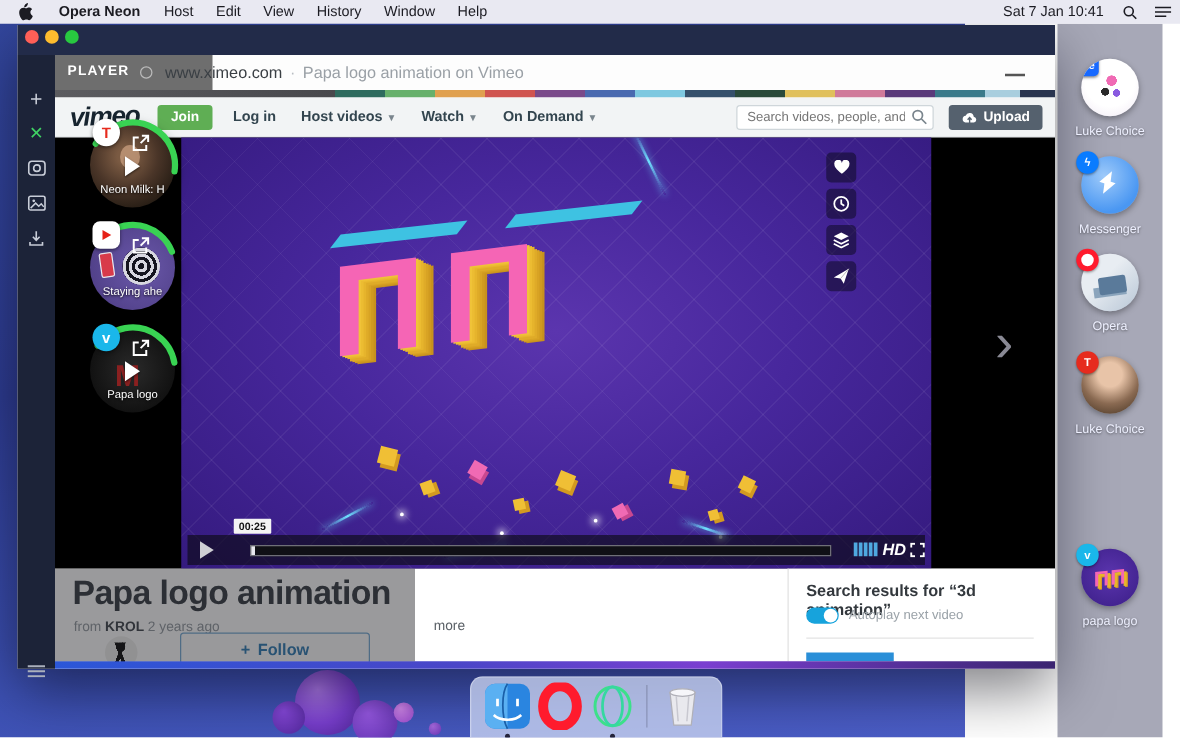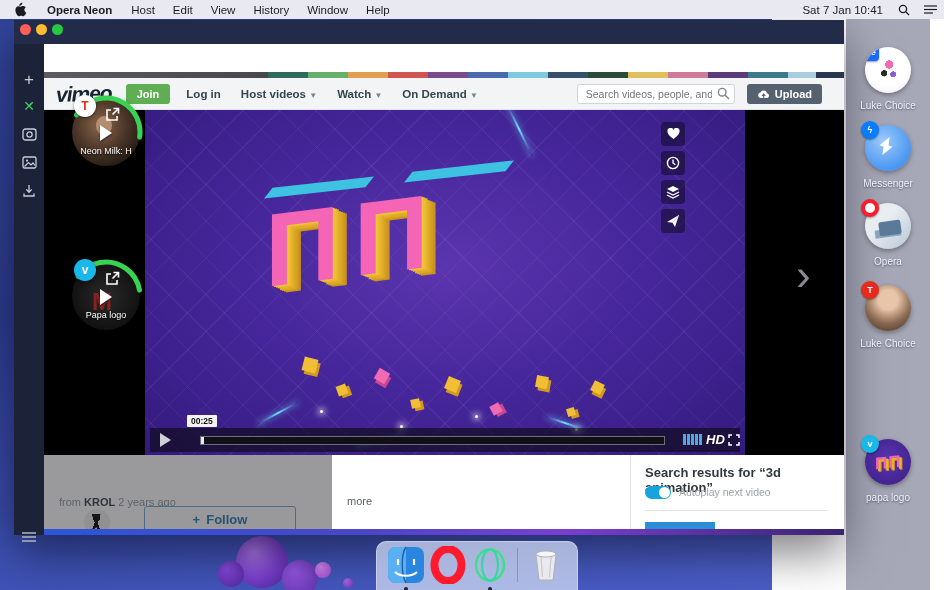--- a/index.html
+++ b/index.html
@@ -113,21 +113,21 @@
     margin:0 14px 0 12px; transform:rotate(-2deg); }
   .joinbtn { background:#5fae54; color:#fff; font-weight:bold; font-size:11px; padding:4px 11px; border-radius:3px; margin-right:16px; }
   .vlink { color:#33454f; font-weight:bold; margin-right:20px; white-space:nowrap; }
   .vlink .chev { font-size:8px; color:#7a858d; }
   .vnav .grow { flex:1; }
   .vsearch { position:relative; width:158px; height:20px; margin-right:12px; }
   .vsearch input { width:100%; height:100%; border:1px solid #cfd6da; border-radius:3px; padding:0 22px 0 8px;
     font-size:10.5px; color:#555; font-family:inherit; background:#fff; }
   .vsearch .mag { position:absolute; right:5px; top:3px; }
   .uploadbtn { display:flex; align-items:center; gap:5px; background:#55616e; color:#fff; font-weight:bold;
-    font-size:11px; padding:4px 10px; border-radius:3px; margin-right:22px; }
+    font-size:11px; padding:4px 10px; border-radius:3px; margin-right:10px; }
 
   
   .varea { position:absolute; left:0; top:66px; width:800px; height:345px; background:#000; }
   .vpurple { position:absolute; left:101px; top:0; width:600px; height:345px; overflow:hidden;
     background:radial-gradient(ellipse at 50% 45%,#5b35ae 0%,#47279c 45%,#341a7e 100%); }
   .lattice { position:absolute; inset:0;
     background:repeating-linear-gradient(45deg,rgba(255,255,255,0.05) 0 1px,transparent 1px 26px),
                repeating-linear-gradient(-45deg,rgba(255,255,255,0.05) 0 1px,transparent 1px 26px); }
   .letters3d { position:absolute; left:120px; top:78px; font-size:104px; font-weight:bold; color:#f565b5;
     letter-spacing:14px; transform:skewY(-7deg); line-height:1;
@@ -325,20 +325,29 @@
         <svg width="14" height="10" viewBox="0 0 14 10" style="margin:0 auto">
             <line x1="0" y1="1" x2="14" y2="1" stroke="#aab0bc" stroke-width="1.6"></line>
             <line x1="0" y1="5" x2="14" y2="5" stroke="#aab0bc" stroke-width="1.6"></line>
             <line x1="0" y1="9" x2="14" y2="9" stroke="#aab0bc" stroke-width="1.6"></line>
           </svg>
       </span>
     </div>
 
     <div class="wmain">
 
+      <div class="titlebar">
+        <div class="player-overlay"></div>
+        <span class="player-badge">PLAYER</span>
+        <span class="player-dot"></span>
+        <div class="urlline">
+          <span class="url">www.ximeo.com</span><span class="sep">·</span><span class="ptitle">Papa logo animation on Vimeo</span>
+        </div>
+        <span class="minimize-dash"></span>
+      </div>
 
       <div class="rainbow"></div>
 
       <div class="vnav">
         <span class="vlogo">vimeo</span>
         <span class="joinbtn">Join</span>
         <span class="vlink">Log in</span>
         <span class="vlink"><span>Host videos</span> <span class="chev">▼</span></span>
         <span class="vlink"><span>Watch</span> <span class="chev">▼</span></span>
         <span class="vlink"><span>On Demand</span> <span class="chev">▼</span></span>
@@ -431,20 +440,21 @@
           <span class="hdlabel">HD</span>
           <span class="fsicon">
             <svg width="12" height="12" viewBox="0 0 12 12">
                 <path d="M1 4 V1 H4 M8 1 H11 V4 M11 8 V11 H8 M4 11 H1 V8" fill="none" stroke="#fff" stroke-width="1.5"></path>
               </svg>
           </span>
         </div>
       </div>
 
       <div class="contentarea">
+        <div class="vtitle">Papa logo animation</div>
         <div class="byline">
           <span>from </span><b>KROL</b><span> 2 years ago</span>
         </div>
         <span class="morelink">more</span>
         <span class="cavatar">
             <span class="fig"></span>
           </span>
         <span class="followbtn">
           <span>+</span>
             <span>Follow</span>
@@ -479,20 +489,39 @@
       <span class="extlink">
         <svg width="15" height="15" viewBox="0 0 15 15">
             <path d="M6 3 H2 V13 H12 V9" fill="none" stroke="#fff" stroke-width="1.6"></path>
             <path d="M8.5 1.5 H13.5 V6.5 M13.5 1.5 L7.5 7.5" fill="none" stroke="#fff" stroke-width="1.6"></path>
           </svg>
       </span>
       <span class="bplay"></span>
       <span class="blabel">Neon Milk: H</span>
     </div>
 
+    <div class="bubble" style="left:58px;top:160px">
+      <div class="bthumb bt-stay">
+        <span class="rings"></span>
+        <span class="phone"></span>
+      </div>
+      <svg class="arc" width="76" height="76" viewBox="0 0 76 76">
+        <circle cx="38" cy="38" r="34" fill="none" stroke="#39d353" stroke-width="5" stroke-linecap="round" stroke-dasharray="70 144" transform="rotate(-140 38 38)"></circle>
+      </svg>
+      <span class="bb yt-b">
+          <span class="yt-tri"></span>
+        </span>
+      <span class="extlink">
+        <svg width="15" height="15" viewBox="0 0 15 15">
+            <path d="M6 3 H2 V13 H12 V9" fill="none" stroke="#fff" stroke-width="1.6"></path>
+            <path d="M8.5 1.5 H13.5 V6.5 M13.5 1.5 L7.5 7.5" fill="none" stroke="#fff" stroke-width="1.6"></path>
+          </svg>
+      </span>
+      <span class="blabel">Staying ahe</span>
+    </div>
 
     <div class="bubble" style="left:58px;top:242px">
       <div class="bthumb bt-papa">
           <span class="mchar">M</span>
         </div>
       <svg class="arc" width="76" height="76" viewBox="0 0 76 76">
         <circle cx="38" cy="38" r="34" fill="none" stroke="#39d353" stroke-width="5" stroke-linecap="round" stroke-dasharray="80 134" transform="rotate(-145 38 38)"></circle>
       </svg>
       <span class="bb vim-b">v</span>
       <span class="extlink">

